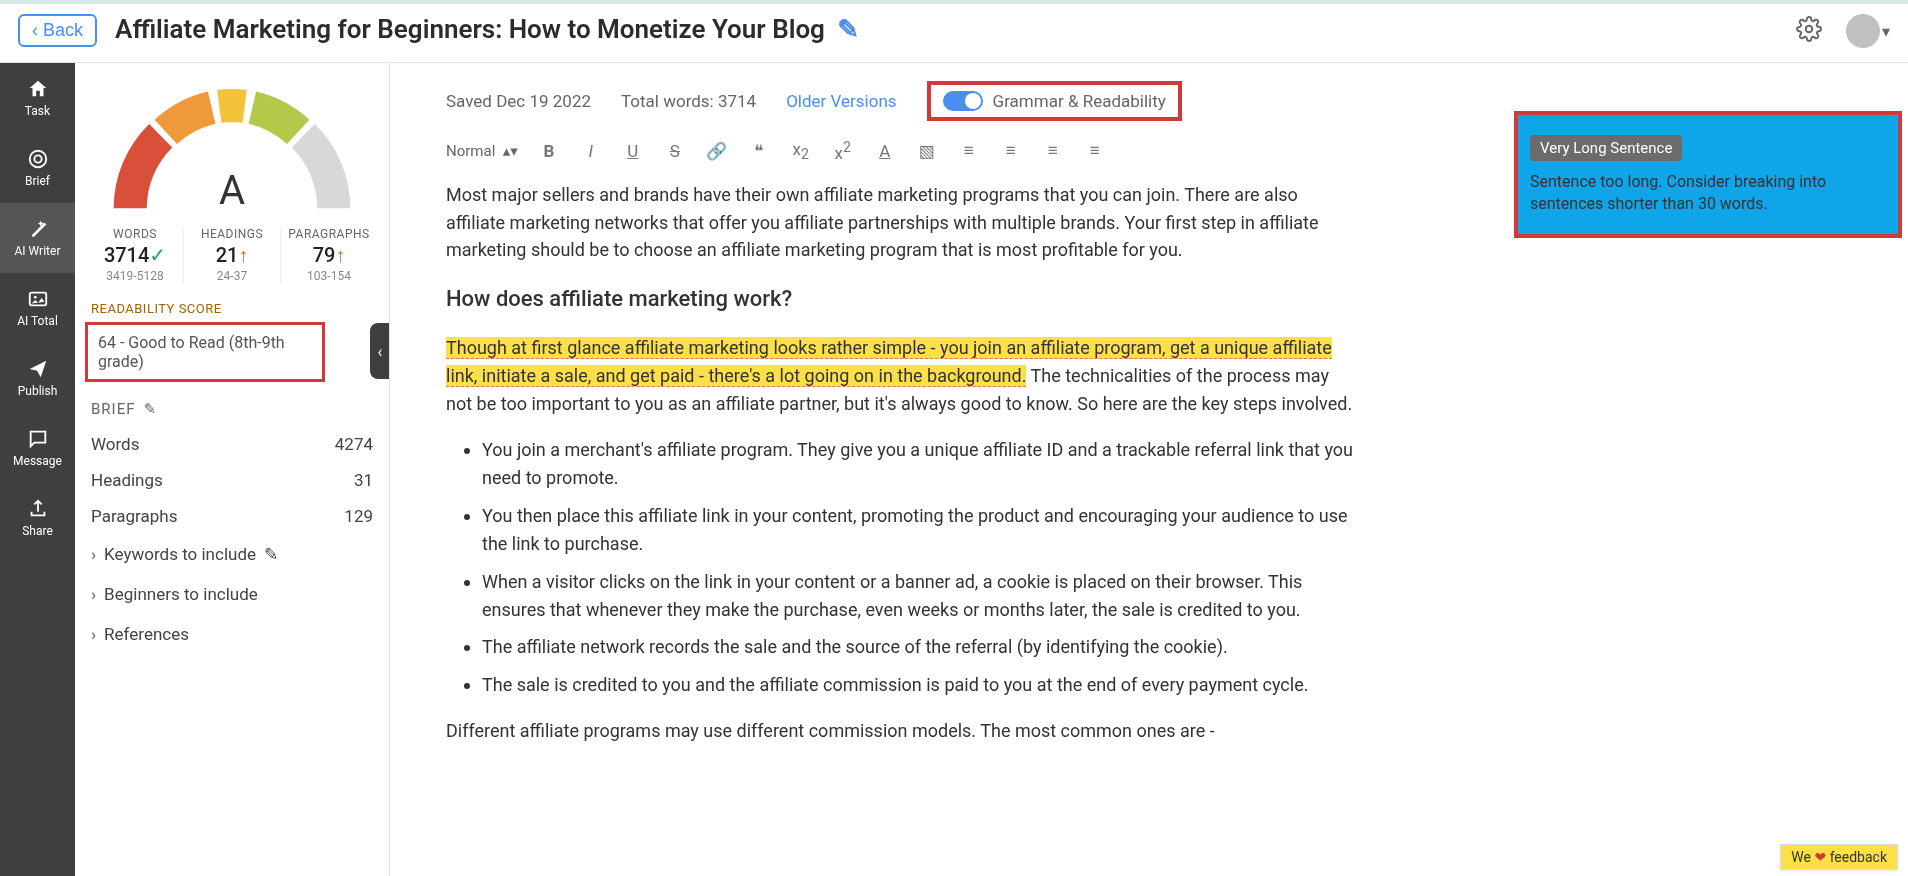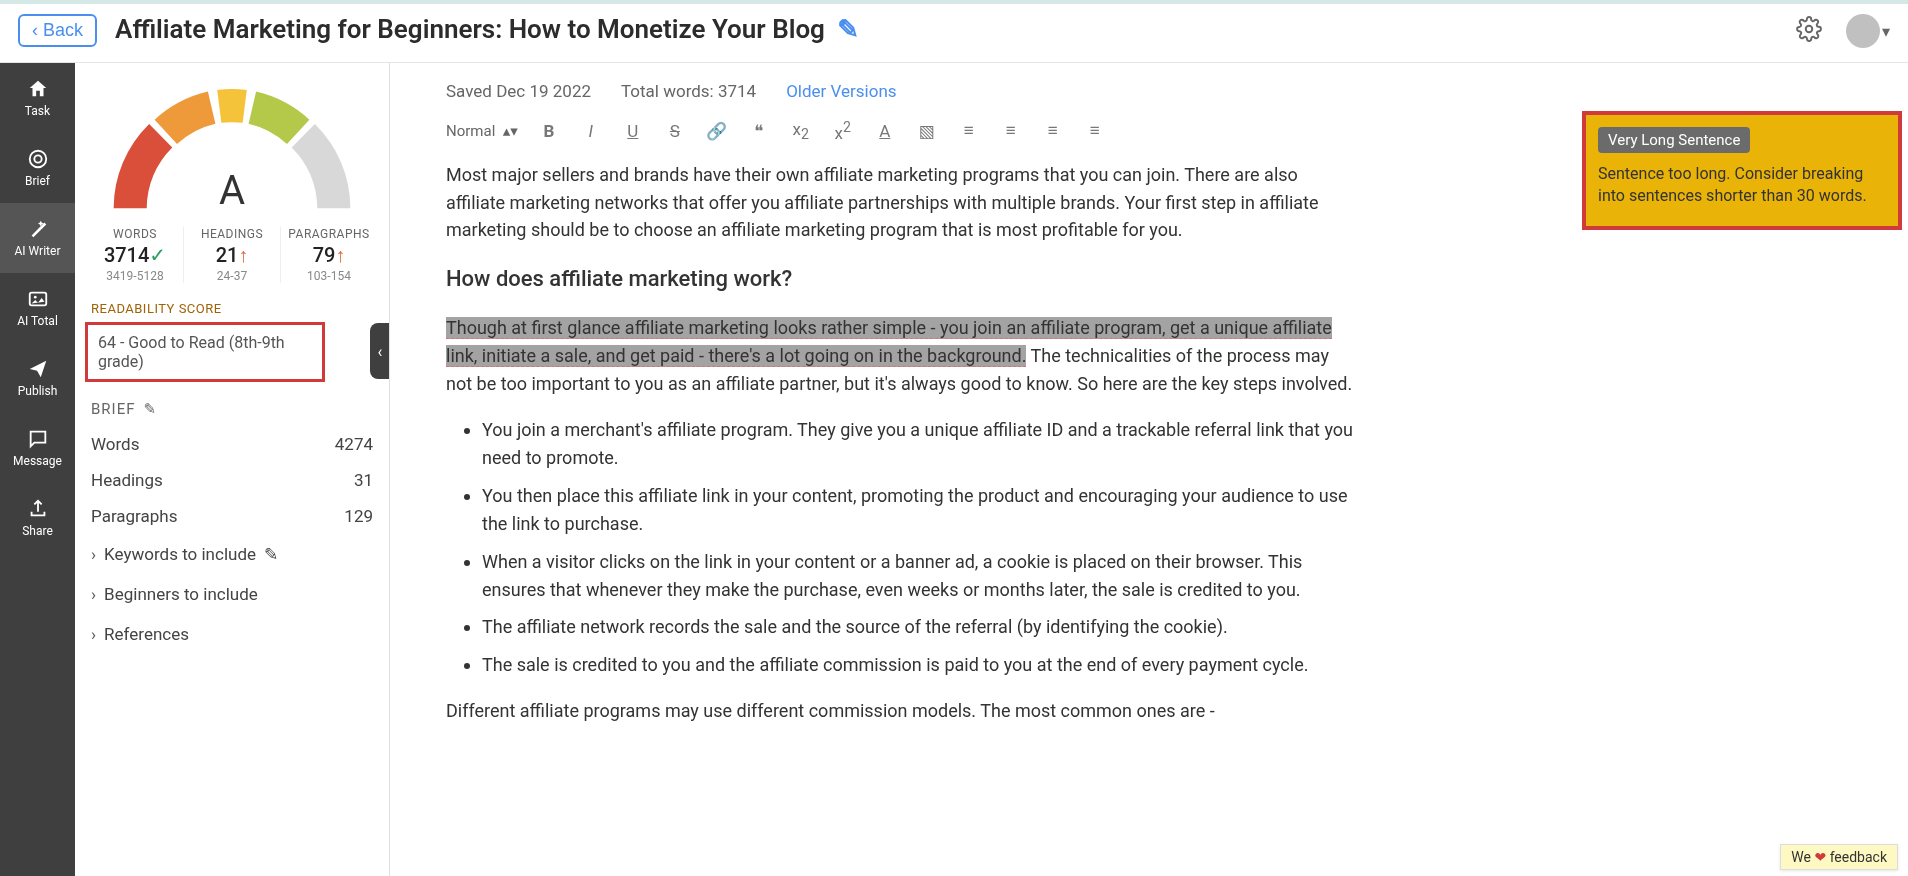--- a/index.html
+++ b/index.html
@@ -46,25 +46,25 @@
 .toggle { width:40px; height:20px; background:#4a8fef; border-radius:10px; position:relative; cursor:pointer; }
 .toggle::after { content:''; position:absolute; right:2px; top:2px; width:16px; height:16px; background:#fff; border-radius:50%; }
 .toolbar { display:flex; align-items:center; gap:20px; padding: 8px 24px 14px 24px; color:#666; }
 .toolbar .sel { font-size:15px; color:#666; }
 .toolbar .tb { cursor:pointer; font-size:17px; color:#777; width:22px; text-align:center; }
 .content { padding: 4px 24px 40px 24px; font-size: 18px; line-height: 1.55; color: #333; max-width: 960px; overflow-y:auto; }
 .content p { margin-bottom: 18px; }
 .content h3 { font-size: 22px; font-weight: 500; margin: 8px 0 18px 0; color:#333; }
 .content ul { margin: 0 0 18px 36px; }
 .content li { margin-bottom: 10px; }
-.hl { background: #a3a3a3; border-bottom: 1px dashed #d07474; }
-.tooltip { position:absolute; top:48px; right:6px; width: 320px; background:#eab308; border:4px solid #d03a3a; padding:12px 12px 18px 12px; z-index:10; }
+.hl { background: #fde047; border-bottom: 1px dashed #d07474; }
+.tooltip { position:absolute; top:48px; right:6px; width: 388px; background:#0ea5e9; border:4px solid #d03a3a; padding:20px 12px 18px 12px; z-index:10; }
 .tooltip-title { display:inline-block; background:#6b6b6b; color:#fff; padding:4px 10px; border-radius:4px; font-size:15px; margin-bottom:10px; }
 .tooltip-body { font-size:16px; color:#333; line-height:1.4; }
-.feedback { position:fixed; bottom:6px; right:10px; background:#fef9c3; padding:4px 10px; font-size:14px; color:#333; border:1px solid #ddd; box-shadow:0 1px 3px rgba(0,0,0,0.1); }
+.feedback { position:fixed; bottom:6px; right:10px; background:#fde047; padding:4px 10px; font-size:14px; color:#333; border:1px solid #ddd; box-shadow:0 1px 3px rgba(0,0,0,0.1); }
 .feedback .heart { color:#d03a3a; }
 </style>
 </head>
 <body>
 
 <div class="topbar"></div>
 <div class="header">
   <button class="back-btn">
     <span>‹</span>
     <span>Back</span>
@@ -210,20 +210,24 @@
       </div>
 
     <div class="collapse-tab">‹</div>
   </div>
 
   <div class="main">
     <div class="docbar">
       <span>Saved Dec 19 2022</span>
       <span>Total words: 3714</span>
       <span class="older">Older Versions</span>
+      <span class="toggle-wrap">
+        <span class="toggle"></span>
+        <span>Grammar &amp; Readability</span>
+      </span>
     </div>
 
     <div class="tooltip">
       <span class="tooltip-title">Very Long Sentence</span>
       <div class="tooltip-body">Sentence too long. Consider breaking into sentences shorter than 30 words.</div>
     </div>
 
     <div class="toolbar">
       <span class="sel"><span>Normal</span> &nbsp;▴▾</span>
       <span class="tb"><b>B</b></span>

